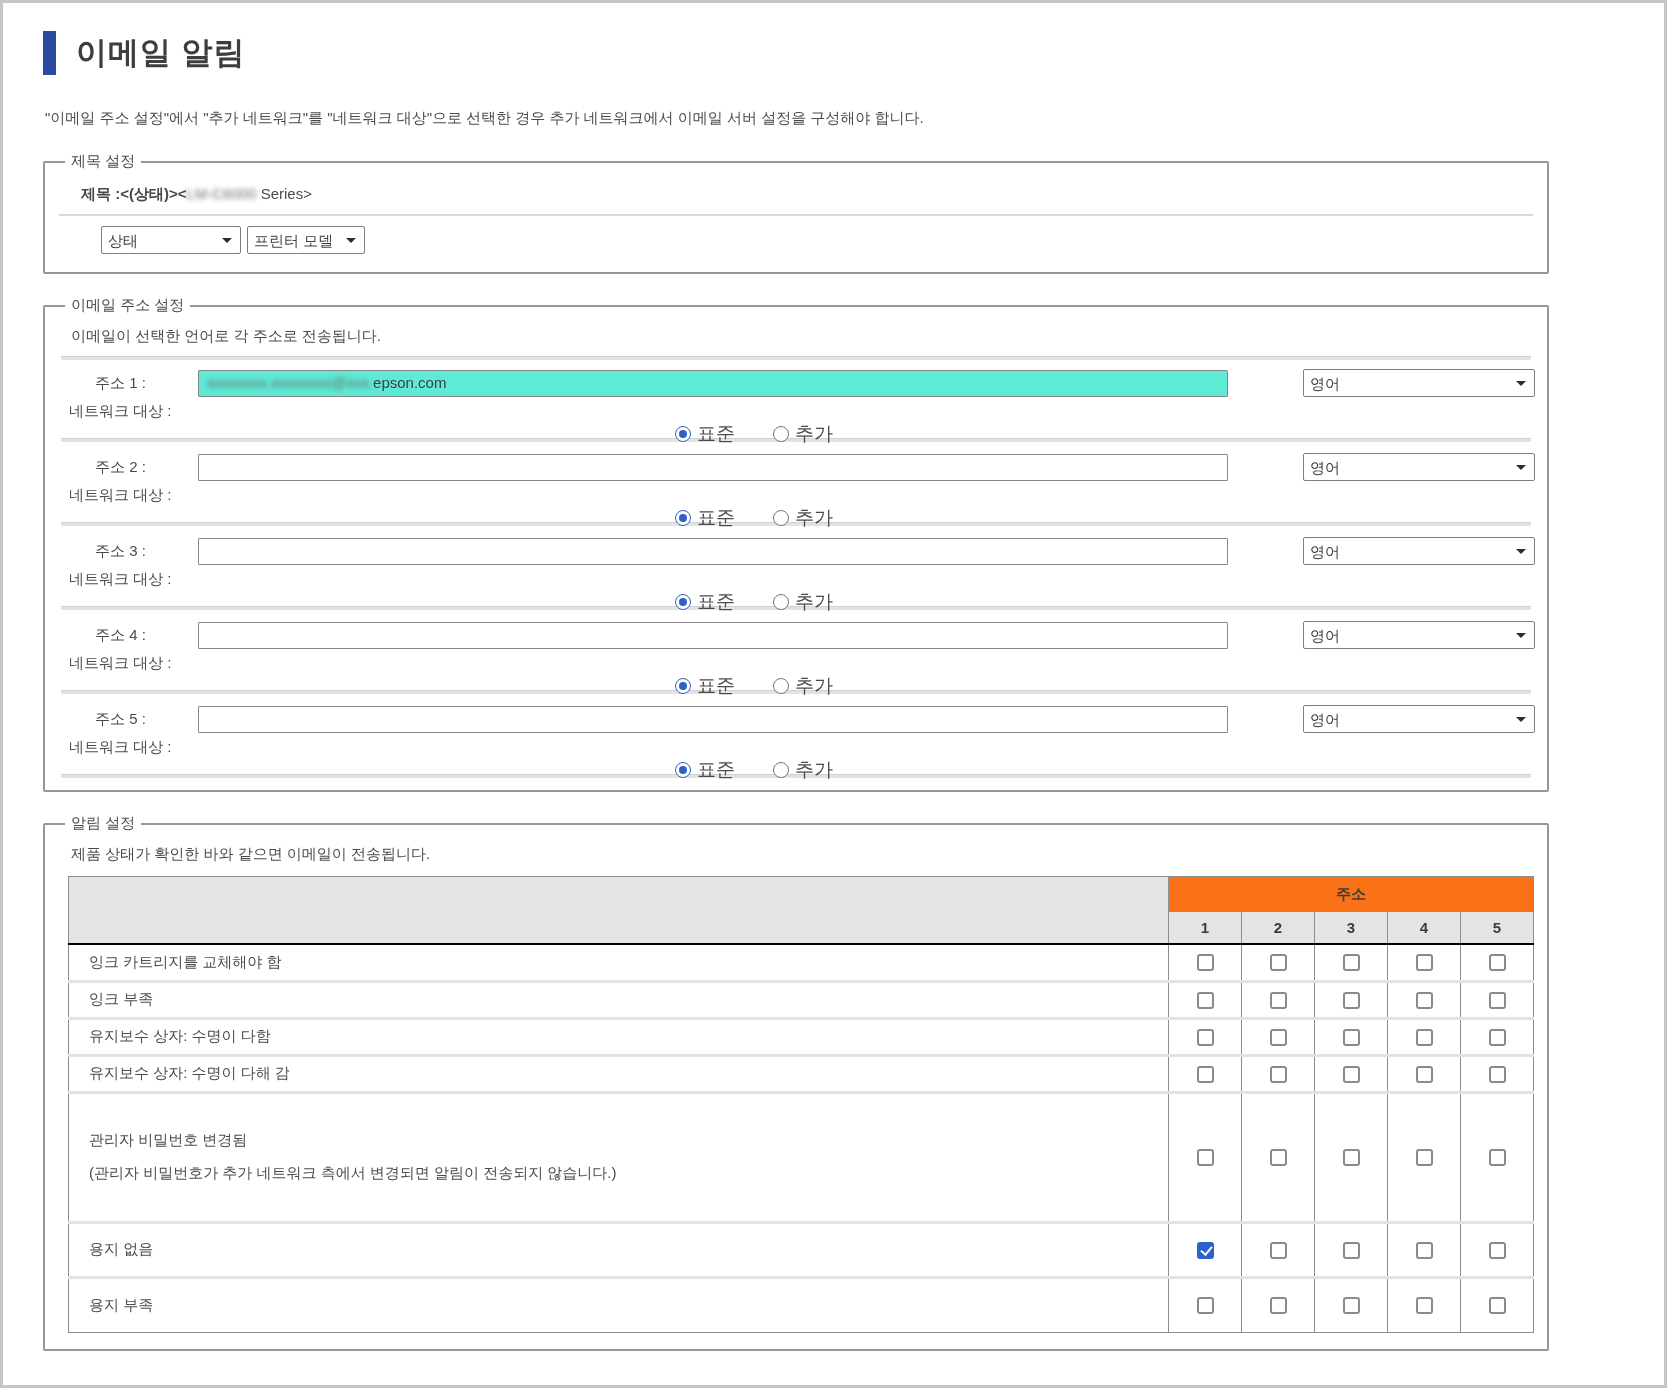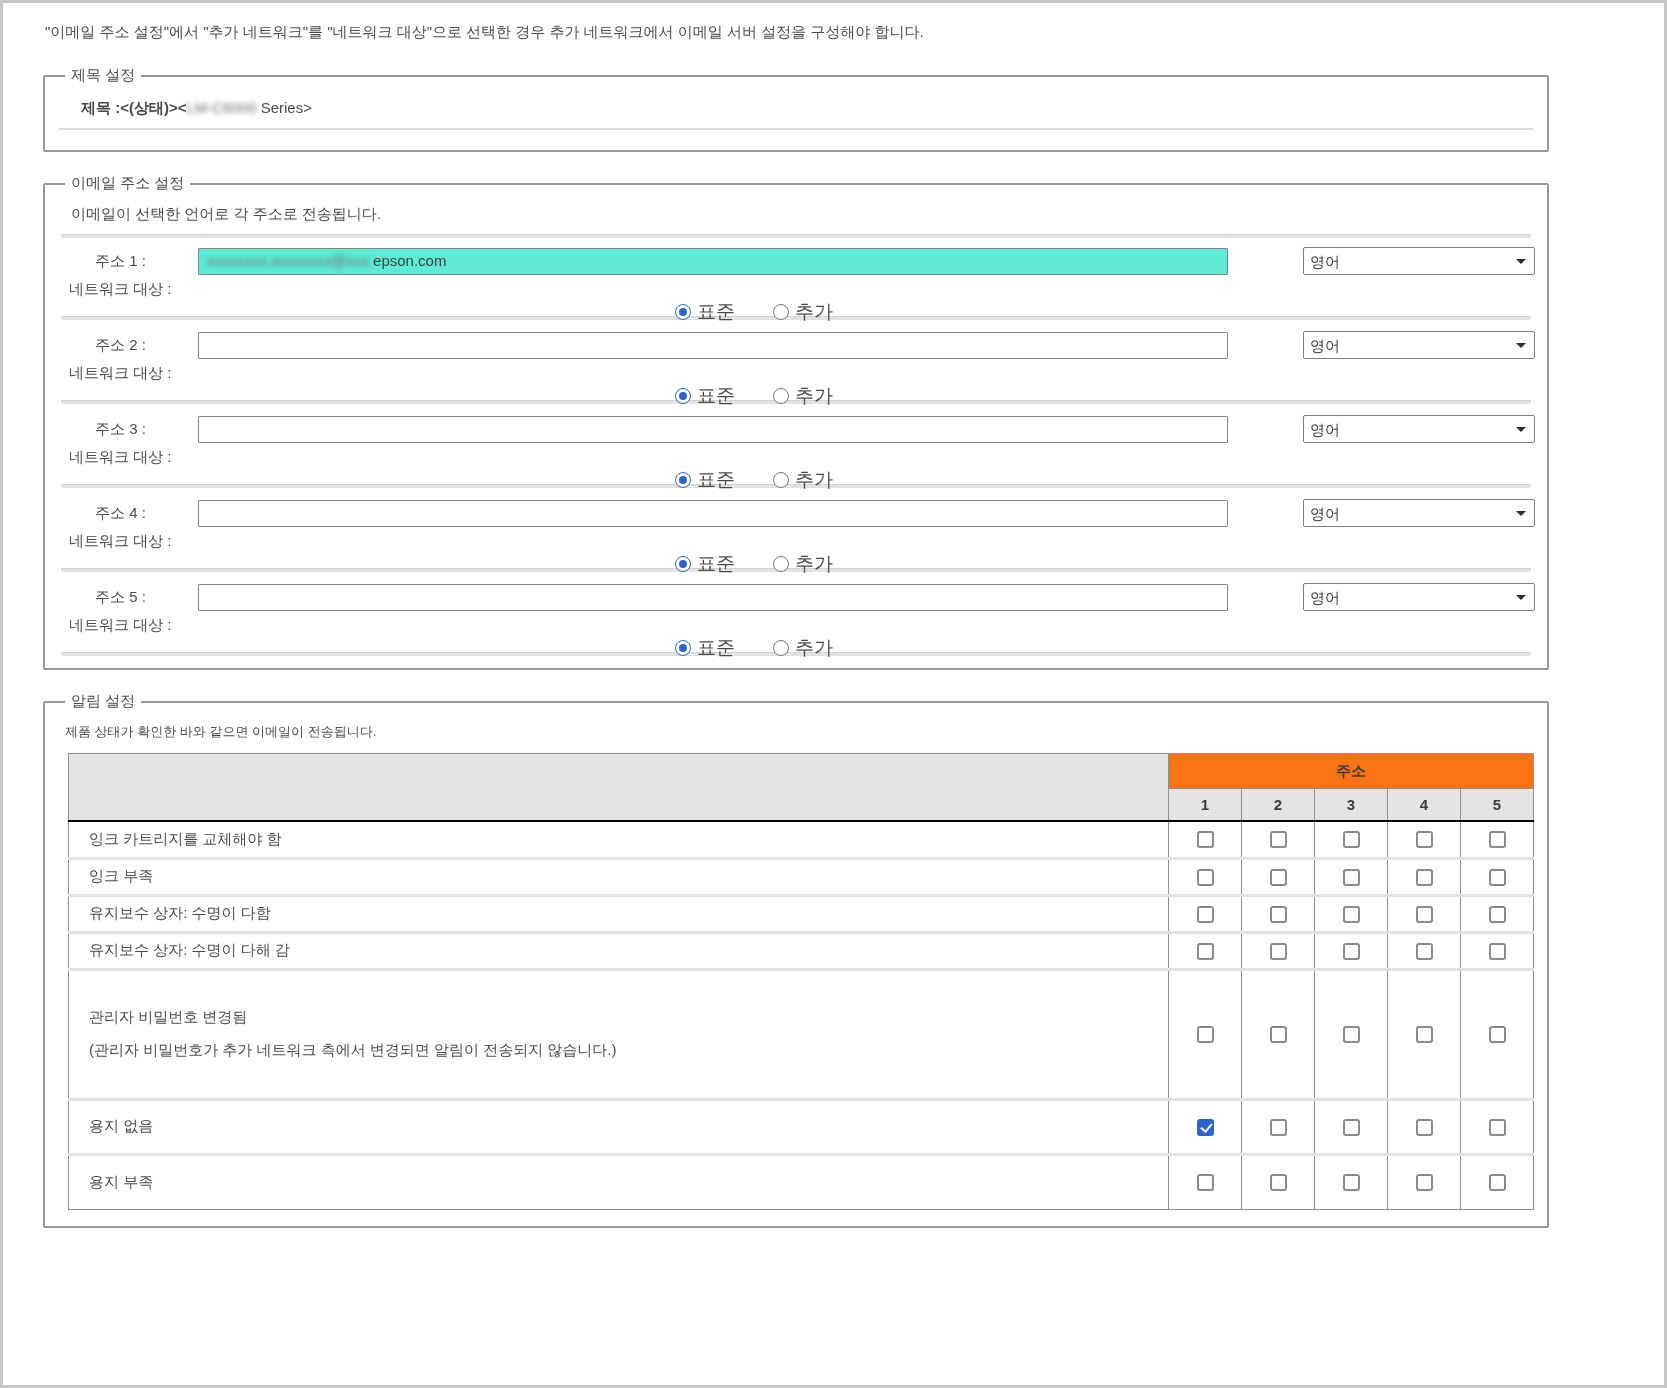--- a/index.html
+++ b/index.html
@@ -57,21 +57,21 @@
   .radio-item {display:flex; align-items:center; gap:6px; font-size:19px; color:#4b4b4b;
                cursor:default;margin-top:28px;}
   .radio {display:inline-block; width:16px; height:16px; border:1px solid #767676;
           border-radius:50%; background:#fff; box-sizing:border-box; position:relative; flex:none;}
   .radio.checked {border-color:#2f62c4;}
   .radio.checked::after {content:""; position:absolute; inset:3px; border-radius:50%;
                          background:#2f62c4;}
   .addr-group {padding-bottom:2px;}
 
   
-  .notif-desc {font-size:13px; margin:6px 0 12px 8px;}
+  .notif-desc {font-size:15px; margin:6px 0 12px 14px;}
   table.notify-table {border-collapse:collapse; table-layout:fixed; width:1465px;
                       margin:0 0 6px 11px; border:1px solid #8d8d8d;}
   .notify-table col.c-label {width:1100px;}
   .notify-table col.c-cb {width:73px;}
   th.corner-cell {background:#e4e4e4; border-right:1px solid #8d8d8d;}
   th.group-hdr {background:#f97316; font-size:15px; font-weight:bold; color:#3c3c3c;
                 height:32px; text-align:center;}
   th.num-cell {background:#e4e4e4; border-left:1px solid #8d8d8d; border-top:1px solid #8d8d8d;
                font-size:15px; font-weight:bold; color:#3c3c3c; height:29px; text-align:center;}
   .label-cell {border-right:1px solid #8d8d8d; padding:0 0 0 20px; vertical-align:middle;}
@@ -89,29 +89,45 @@
   .cb.checked {background:#2d62c8; border-color:#2d62c8;}
   .cb.checked::after {content:""; position:absolute; left:4px; top:0px; width:5px; height:9px;
                       border:solid #fff; border-width:0 2px 2px 0; transform:rotate(40deg);}
 </style>
 </head>
 <body>
 
 <div class="frame">
   <div class="content">
 
+    <div class="page-title">
+      <span class="title-bar"></span>
+      <span class="title-text">이메일 알림</span>
+    </div>
 
     <p class="desc">"이메일 주소 설정"에서 "추가 네트워크"를 "네트워크 대상"으로 선택한 경우 추가 네트워크에서 이메일 서버 설정을 구성해야 합니다.</p>
 
     <fieldset class="fs">
       <legend>제목 설정</legend>
       <div class="subject-line">
         <span class="subject-strong">제목 :</span><span class="subject-strong">&lt;(상태)&gt;&lt;</span><span class="blurred">LM-C6000</span><span> Series&gt;</span>
       </div>
       <hr class="rule">
+      <div class="subject-selects">
+        <span class="selwrap">
+          <select class="sel status">
+            <option>상태</option>
+          </select>
+        </span>
+        <span class="selwrap">
+          <select class="sel model">
+            <option>프린터 모델</option>
+          </select>
+        </span>
+      </div>
     </fieldset>
 
     <fieldset class="fs">
       <legend>이메일 주소 설정</legend>
       <p class="email-desc">이메일이 선택한 언어로 각 주소로 전송됩니다.</p>
       <div class="group-sep"></div>
       <div>
   <div class="addr-group">
     <div class="addr-row">
       <span class="addr-label">주소 1 :</span>

